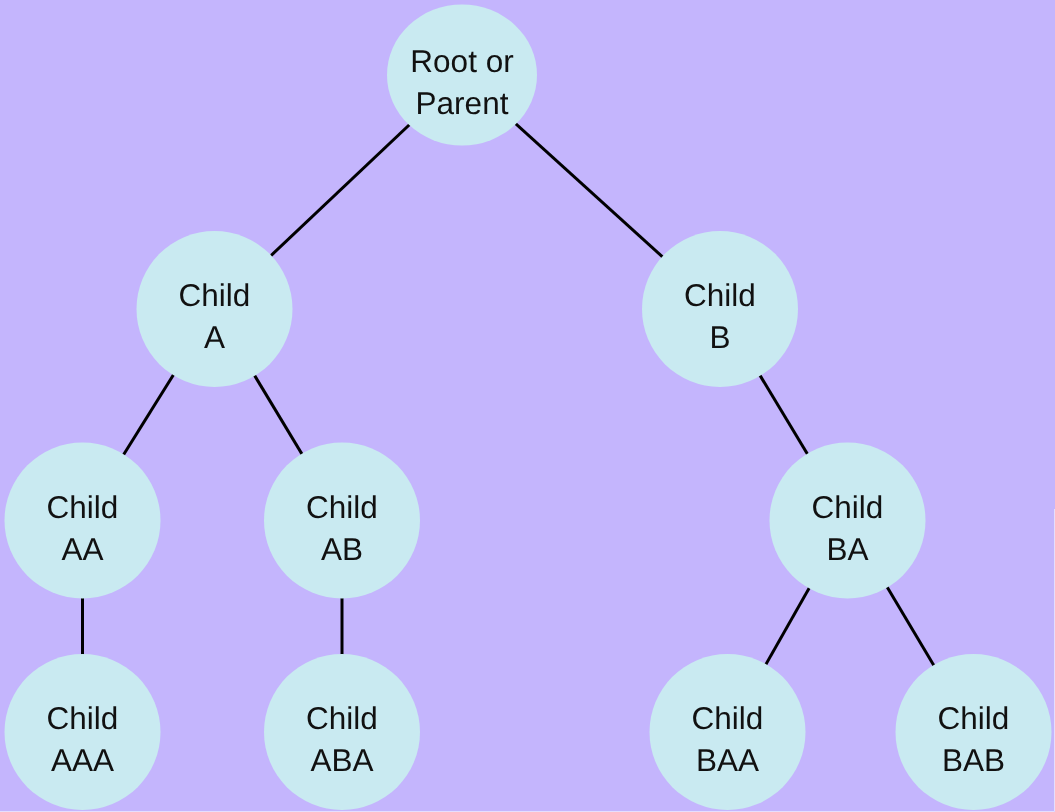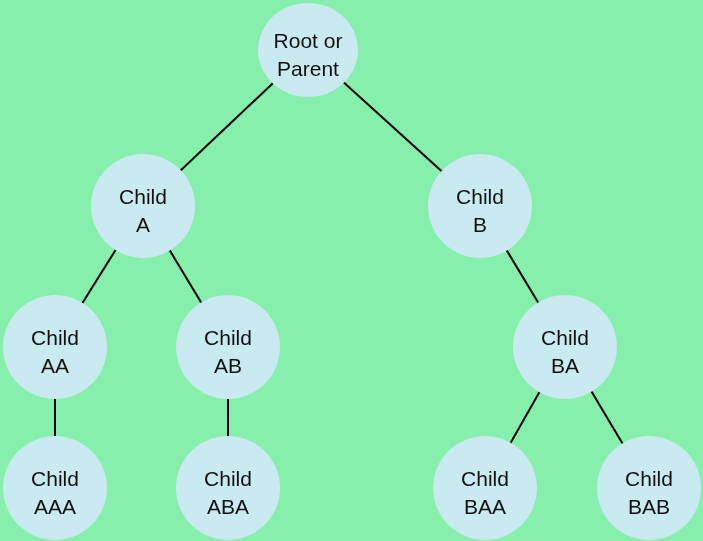--- a/index.html
+++ b/index.html
@@ -4,21 +4,21 @@
 <style>
   html, body {
     margin: 0;
     padding: 0;
     background: #ffffff;
   }
   .canvas {
     position: relative;
     width: 703px;
     height: 541px;
-    background: #86efac;
+    background: #c4b5fd;
     overflow: hidden;
     font-family: "Liberation Sans", sans-serif;
   }
   svg.tree {
     display: block;
     width: 703px;
     height: 541px;
   }
   svg.tree text {
     font-family: "Liberation Sans", sans-serif;

